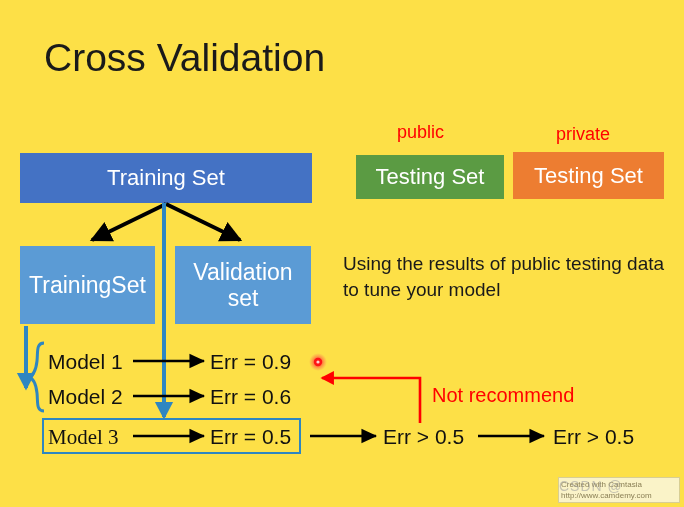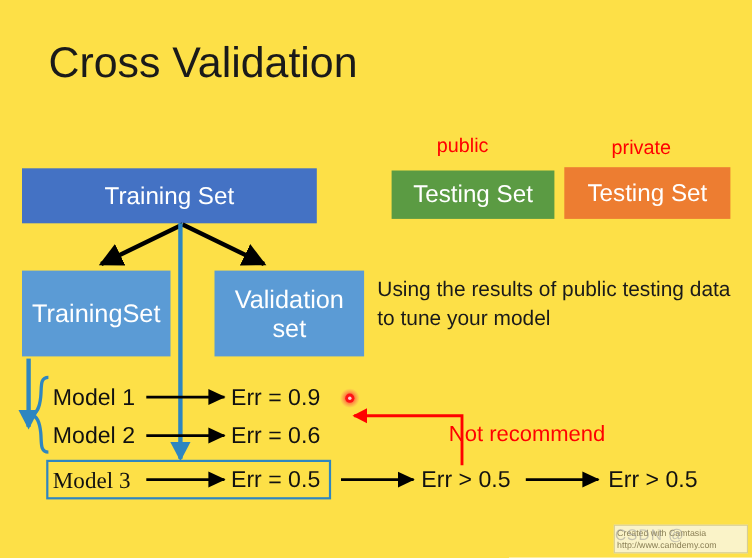--- a/index.html
+++ b/index.html
@@ -36,36 +36,35 @@
     align-items: center;
     justify-content: center;
     color: #ffffff;
     font-size: 22px;
     line-height: 1.15;
     text-align: center;
     box-sizing: border-box;
   }
   #box-training-top {
     left: 20px; top: 153px;
-    width: 268px; height: 50px;
+    width: 292px; height: 50px;
     background: #4472C4;
   }
   #box-training-sub {
     left: 20px; top: 246px;
     width: 135px; height: 78px;
     background: #5B9BD5;
     font-size: 23px;
   }
   #box-validation-sub {
     left: 175px; top: 246px;
     width: 136px; height: 78px;
     background: #5B9BD5;
     flex-direction: column;
     font-size: 23px;
-    margin-left: 20px;
   }
   #box-testing-public {
     left: 356px; top: 155px;
     width: 148px; height: 44px;
     background: #5B9B43;
     font-size: 22px;
   }
   #box-testing-private {
     left: 513px; top: 152px;
     width: 151px; height: 47px;
@@ -118,21 +117,21 @@
   #model3-highlight {
     left: 42px; top: 418px;
     width: 259px; height: 36px;
     border: 2px solid #2E86C1;
     box-sizing: border-box;
     background: transparent;
   }
 
   
   #not-recommend {
-    left: 408px; top: 384px;
+    left: 432px; top: 384px;
     color: #FF0000;
     font-size: 20px;
     white-space: nowrap;
   }
 
   
   #overlay {
     left: 0; top: 0;
     width: 684px; height: 507px;
     pointer-events: none;

